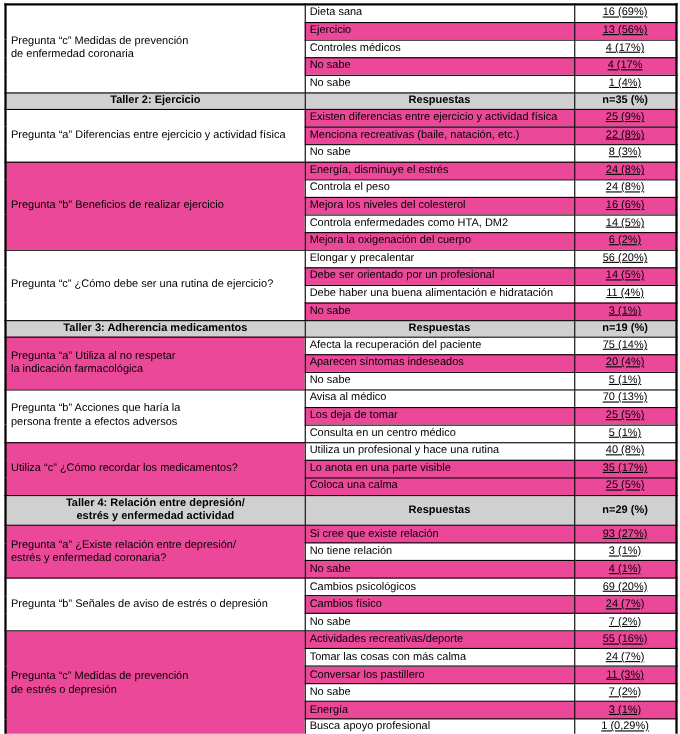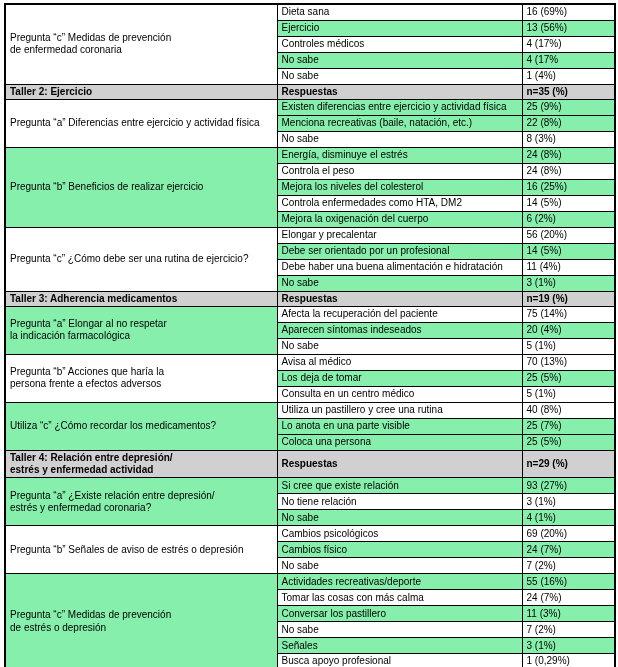--- a/index.html
+++ b/index.html
@@ -35,34 +35,35 @@
   col.c-count    { width: 93px; }
 
   td.q-cell {
     vertical-align: middle;
     padding-left: 6px;
     font-size: 10px;
   }
   td.q-cell .qline { display: block; white-space: nowrap; }
 
   td.ans-cell { padding-left: 5px; white-space: nowrap; }
-  td.count-cell { text-align: left; white-space: nowrap; }
+  td.count-cell { text-align: center; white-space: nowrap; text-decoration: underline; }
 
   tr.section-row td {
+    text-align: center;
     font-weight: bold;
     background: #d0d0d0;
     border-top: 2px solid #000;
     border-bottom: 2px solid #000;
     padding-top: 2px;
     padding-bottom: 2px;
     margin-top: 20px;
   }
   tr.section-row td.sec-title .secline { display: block; }
 
-  .shaded { background: #86efac; }
+  .shaded { background: #ec4899; }
   .plain  { background: #ffffff; }
 
   
   td.grp-top { border-top: 2px solid #000; }
   td.grp-bot { border-bottom: 2px solid #000; }
 
   .r16 { height: 16px; }
 </style>
 </head>
 <body>
@@ -126,21 +127,21 @@
         </td>
         <td class="ans-cell shaded grp-top">Energía, disminuye el estrés</td>
         <td class="count-cell shaded grp-top">24 (8%)</td>
       </tr>
       <tr class="r16">
         <td class="ans-cell plain">Controla el peso</td>
         <td class="count-cell plain">24 (8%)</td>
       </tr>
       <tr class="r16">
         <td class="ans-cell shaded">Mejora los niveles del colesterol</td>
-        <td class="count-cell shaded">16 (25%)</td>
+        <td class="count-cell shaded">16 (6%)</td>
       </tr>
       <tr class="r16">
         <td class="ans-cell plain">Controla enfermedades como HTA, DM2</td>
         <td class="count-cell plain">14 (5%)</td>
       </tr>
       <tr class="r16">
         <td class="ans-cell shaded grp-bot">Mejora la oxigenación del cuerpo</td>
         <td class="count-cell shaded grp-bot">6 (2%)</td>
       </tr>
       <tr class="r16">
@@ -164,21 +165,21 @@
       </tr>
       <tr class="section-row">
         <td class="sec-title">
           <span class="secline">Taller 3: Adherencia medicamentos</span>
         </td>
         <td>Respuestas</td>
         <td>n=19  (%)</td>
       </tr>
       <tr class="r16">
         <td class="q-cell grp-top grp-bot shaded" rowspan="3">
-          <span class="qline">Pregunta “a” Elongar al no respetar</span>
+          <span class="qline">Pregunta “a” Utiliza al no respetar</span>
           <span class="qline">la indicación farmacológica</span>
         </td>
         <td class="ans-cell plain grp-top">Afecta la recuperación del paciente</td>
         <td class="count-cell plain grp-top">75 (14%)</td>
       </tr>
       <tr class="r16">
         <td class="ans-cell shaded">Aparecen síntomas indeseados</td>
         <td class="count-cell shaded">20 (4%)</td>
       </tr>
       <tr class="r16">
@@ -198,29 +199,29 @@
         <td class="count-cell shaded">25 (5%)</td>
       </tr>
       <tr class="r16">
         <td class="ans-cell plain grp-bot">Consulta en un centro médico</td>
         <td class="count-cell plain grp-bot">5 (1%)</td>
       </tr>
       <tr class="r16">
         <td class="q-cell grp-top grp-bot shaded" rowspan="3">
           <span class="qline">Utiliza “c” ¿Cómo recordar los medicamentos?</span>
         </td>
-        <td class="ans-cell plain grp-top">Utiliza un pastillero y cree una rutina</td>
+        <td class="ans-cell plain grp-top">Utiliza un profesional y hace una rutina</td>
         <td class="count-cell plain grp-top">40 (8%)</td>
       </tr>
       <tr class="r16">
         <td class="ans-cell shaded">Lo anota en una parte visible</td>
-        <td class="count-cell shaded">25 (7%)</td>
-      </tr>
-      <tr class="r16">
-        <td class="ans-cell shaded grp-bot">Coloca una persona</td>
+        <td class="count-cell shaded">35 (17%)</td>
+      </tr>
+      <tr class="r16">
+        <td class="ans-cell shaded grp-bot">Coloca una calma</td>
         <td class="count-cell shaded grp-bot">25 (5%)</td>
       </tr>
       <tr class="section-row">
         <td class="sec-title">
           <span class="secline">Taller 4: Relación entre depresión/</span>
           <span class="secline">estrés y enfermedad actividad</span>
         </td>
         <td>Respuestas</td>
         <td>n=29  (%)</td>
       </tr>
@@ -269,21 +270,21 @@
       </tr>
       <tr class="r16">
         <td class="ans-cell shaded">Conversar los pastillero</td>
         <td class="count-cell shaded">11 (3%)</td>
       </tr>
       <tr class="r16">
         <td class="ans-cell plain">No sabe</td>
         <td class="count-cell plain">7 (2%)</td>
       </tr>
       <tr class="r16">
-        <td class="ans-cell shaded">Señales</td>
+        <td class="ans-cell shaded">Energía</td>
         <td class="count-cell shaded">3 (1%)</td>
       </tr>
       <tr class="r16">
         <td class="ans-cell plain grp-bot">Busca apoyo profesional</td>
         <td class="count-cell plain grp-bot">1 (0,29%)</td>
       </tr>
     </tbody>
 </table>
 
 </body></html>

